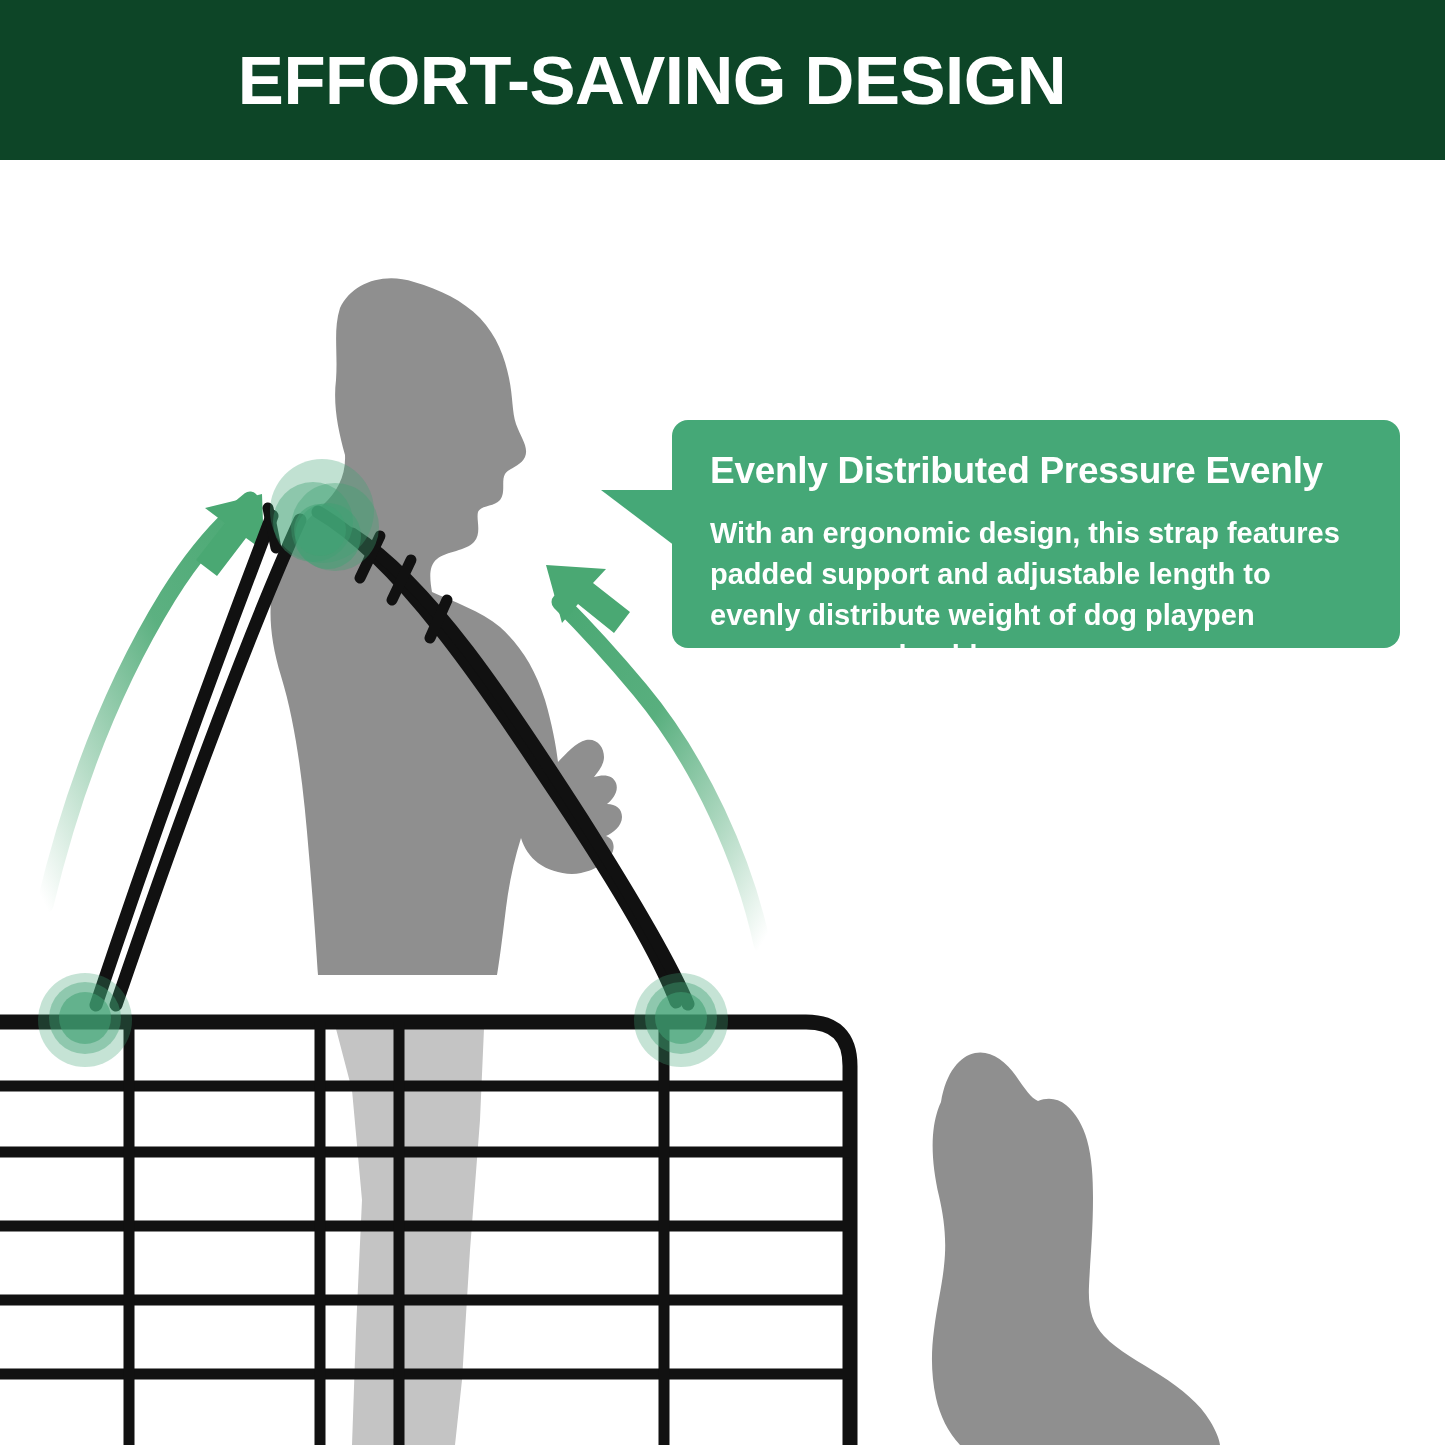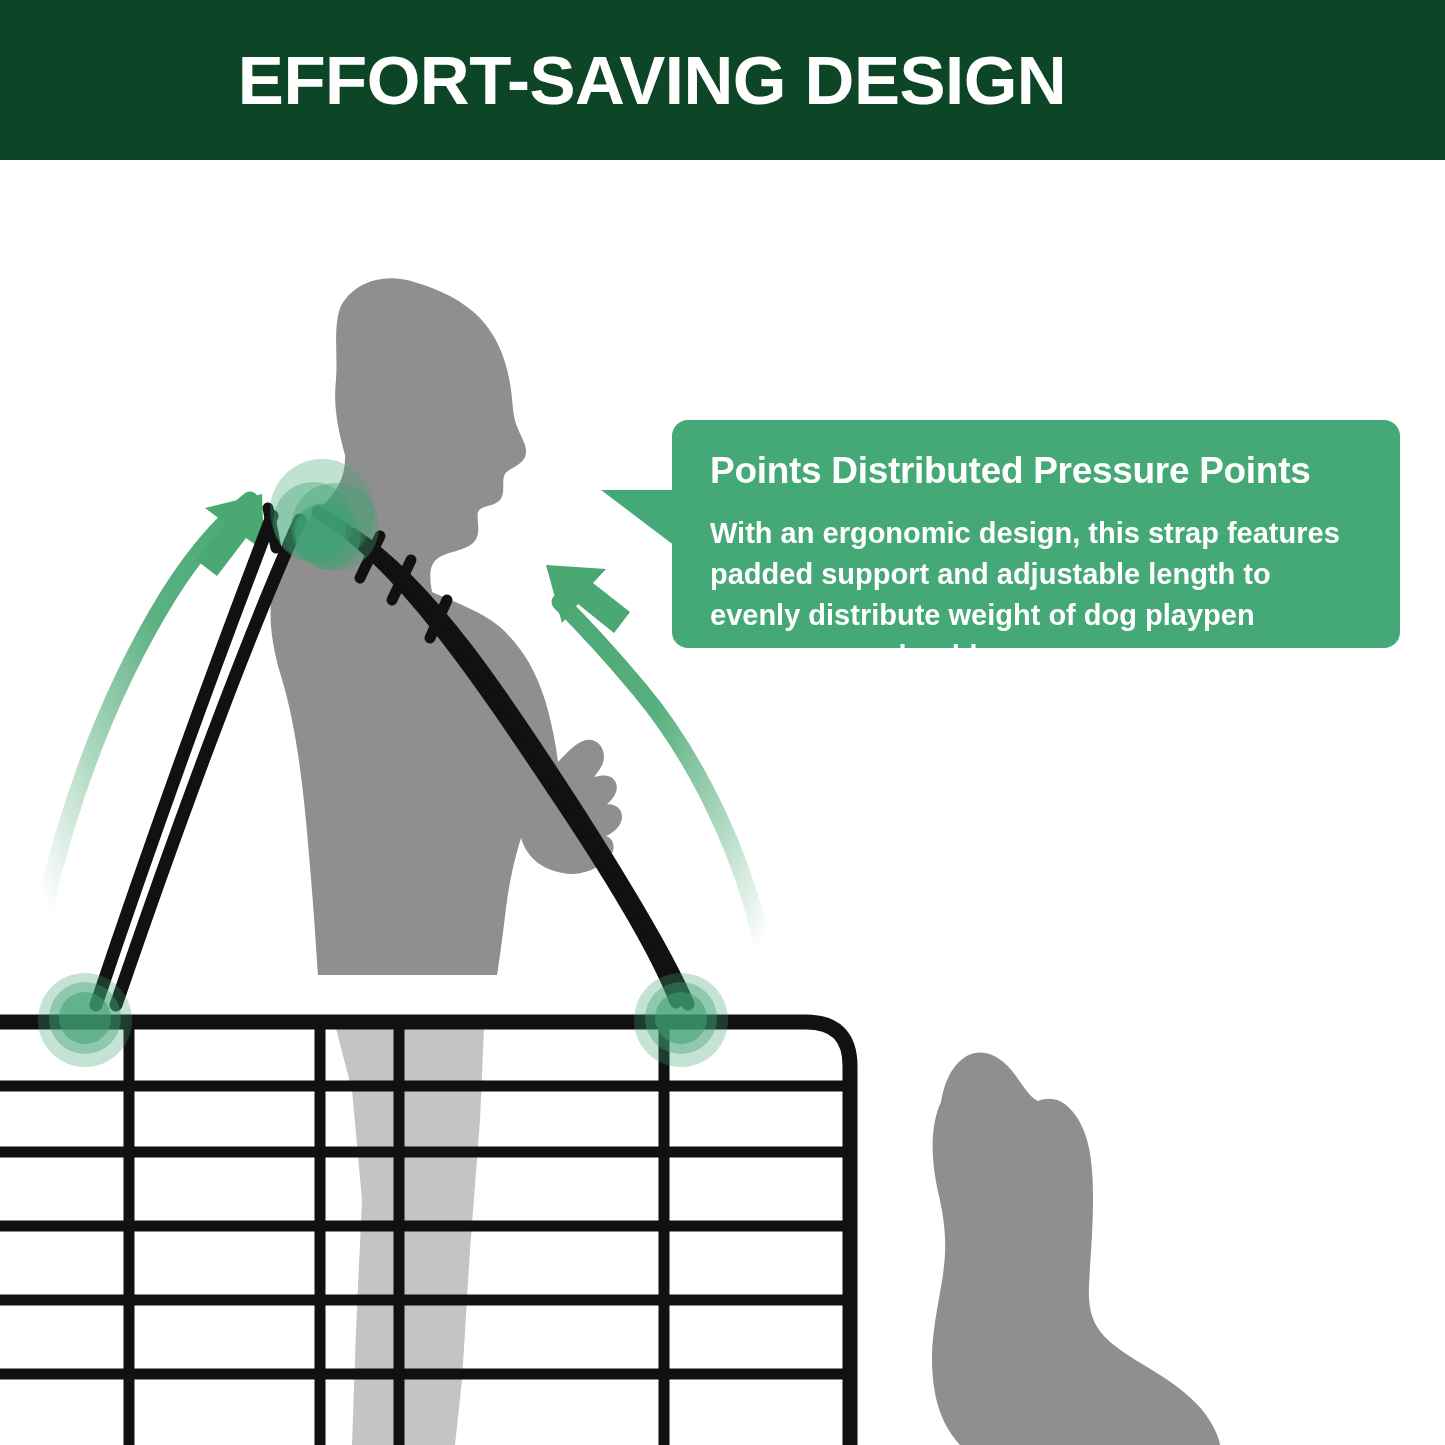--- a/index.html
+++ b/index.html
@@ -263,17 +263,17 @@
                C931 1375 931 1352 934 1330
                C937 1306 942 1286 944 1266
                C947 1240 944 1218 939 1196
                C933 1170 931 1146 934 1126
                C936 1114 939 1106 941 1102 Z" fill="#8f8f8f"></path>
     </g>
   </svg>
 
   <div id="callout-tail"></div>
   <div id="callout">
-    <div id="callout-heading">Points Distributed Pressure Points</div>
+    <div id="callout-heading">Evenly Distributed Pressure Evenly</div>
     <div id="callout-body">With an ergonomic design, this strap features padded support and adjustable length to evenly distribute weight of dog playpen across your shoulder</div>
   </div>
 
 </div>
 
 </body></html>

